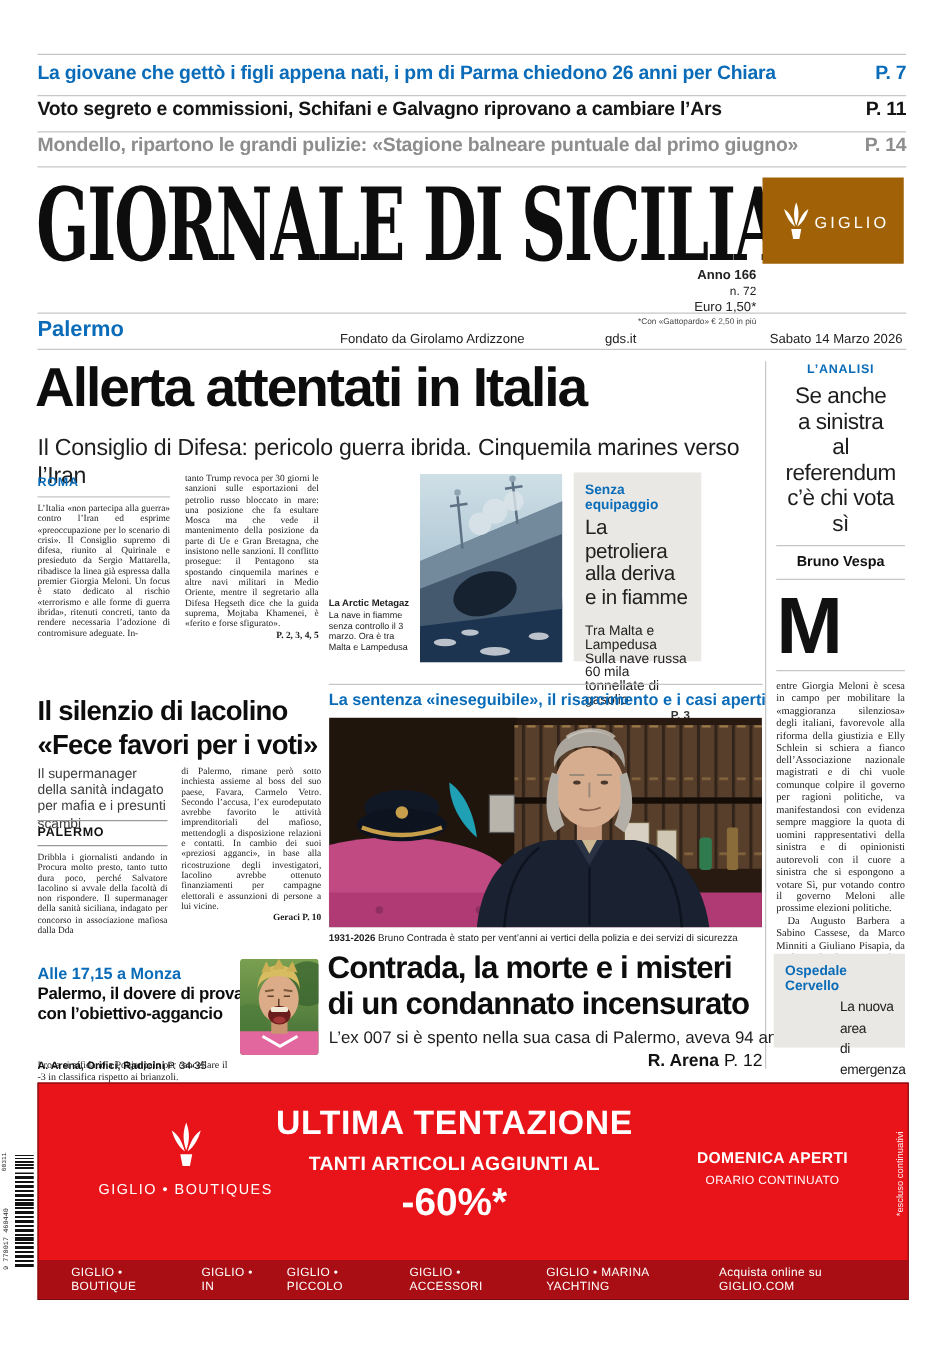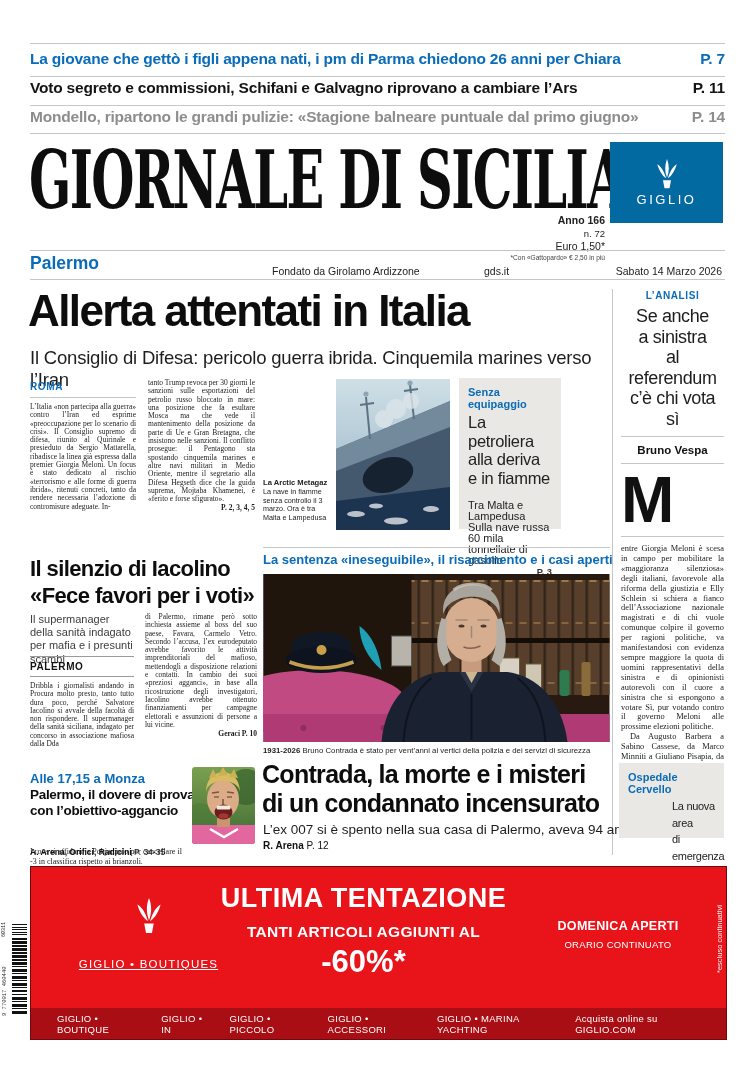--- a/index.html
+++ b/index.html
@@ -11,22 +11,22 @@
   .pre{white-space:pre-line;}
   .jst{text-align:justify;}
   .blue{color:#0a6cb8;}
   .top-row{position:absolute;left:30px;width:695px;display:flex;justify-content:space-between;
            font-weight:bold;font-size:15.5px;letter-spacing:-0.2px;}
   .top-row .pg{flex:none;margin-left:12px;}
   .c-black{color:#141414;} .c-gray{color:#8d8d8d;}
   .masthead{left:29px;top:140px;font-family:"DejaVu Serif","Liberation Serif",serif;
             font-weight:bold;font-size:62px;line-height:62px;letter-spacing:-2px;color:#0d0d0d;
             transform:scale(.80,1.30);transform-origin:left top;white-space:nowrap;}
-  .logobox{left:610px;top:142px;width:113px;height:81px;background:#0369a1;color:#fff;
-           display:flex;flex-direction:column;align-items:center;justify-content:center;}
+  .logobox{left:610px;top:142px;width:113px;height:69px;background:#a16207;color:#fff;
+           display:flex;flex-direction:row;align-items:center;justify-content:center;}
   .logobox .lbl{font-size:13px;letter-spacing:2.5px;margin-top:2px;}
   .edition{right:150px;top:214px;text-align:right;line-height:1.3;color:#222;}
   .edition .a{font-weight:bold;font-size:10.5px;}
   .edition .b{font-size:9.5px;}
   .edition .c{font-size:10.5px;}
   .edition .d{font-size:6.6px;color:#444;}
   .dateline{position:absolute;left:30px;top:253px;width:695px;height:24px;}
   .city{position:absolute;left:0;top:0;font-size:17.5px;font-weight:bold;}
   .dl-small{position:absolute;top:12px;font-size:10.5px;color:#222;}
   .lead-headline{left:28px;top:286px;font-size:44px;font-weight:800;letter-spacing:-1.6px;color:#0d0d0d;}
@@ -51,33 +51,33 @@
   .an-body2{text-indent:9px;margin-top:0;}
   .an-follow{text-align:right;font-weight:bold;font-size:8.2px;margin-top:2px;}
   .iac-head{left:30px;top:556px;font-size:22px;line-height:26.5px;font-weight:800;letter-spacing:-0.6px;color:#0d0d0d;}
   .iac-stand{left:30px;top:613px;width:104px;font-size:11px;line-height:13.2px;color:#3c3c3c;}
   .byline-b{font-weight:bold;}
   .byl{font-size:8px;color:#222;}
   .con-kick{left:263px;top:552px;font-size:13px;font-weight:bold;}
   .con-capt{left:263px;top:746px;width:347px;font-size:7.8px;color:#222;}
   .con-head{left:262px;top:760px;font-size:25px;line-height:28.5px;font-weight:800;letter-spacing:-0.7px;color:#0d0d0d;}
   .con-stand{left:263px;top:822px;font-size:13.5px;color:#1d1d1d;}
-  .con-byl{left:263px;top:840px;width:347px;font-size:10px;}
+  .con-byl{left:263px;top:840px;width:347px;text-align:right;font-size:14px;}
   .mon-kick{left:30px;top:771px;font-size:13px;font-weight:bold;}
   .mon-head{left:30px;top:787px;font-size:13.5px;line-height:16px;font-weight:800;letter-spacing:-0.3px;color:#0d0d0d;}
   .mon-body{left:30px;top:823px;width:152px;font-size:8px;line-height:9.6px;margin-top:24px;}
   .mon-byl{left:30px;top:847px;font-size:8.5px;}
   .cerv{left:619px;top:763px;width:105px;height:75px;}
   .cerv .gb-title{font-size:11px;line-height:16.5px;margin-left:44px;}
   .cerv .byl{display:block;text-align:center;margin-top:4px;}
   .photo{position:absolute;overflow:hidden;}
   .ad{left:30px;top:866px;width:695px;height:172px;border:1px solid #70090c;background:#e8141a;}
   .ad-main{position:absolute;left:0;top:0;right:0;height:141px;background:#e8141a;color:#fff;}
   .ad-brand{position:absolute;left:30px;top:30px;width:175px;text-align:center;}
-  .ad-brand .lbl{font-size:11.5px;letter-spacing:1.2px;margin-top:19px;text-decoration:underline;}
+  .ad-brand .lbl{font-size:11.5px;letter-spacing:1.2px;margin-top:6px;}
   .ad-center{position:absolute;left:170px;right:200px;top:16px;text-align:center;}
   .ad-h{font-size:27px;font-weight:bold;letter-spacing:.5px;}
   .ad-s{font-size:15.5px;font-weight:bold;margin-top:9px;letter-spacing:.3px;}
   .ad-d{font-size:31px;font-weight:bold;margin-top:3px;}
   .ad-right{position:absolute;right:28px;top:52px;width:160px;text-align:center;}
   .ad-r1{font-size:12.5px;font-weight:bold;letter-spacing:.3px;}
   .ad-r2{font-size:9.5px;margin-top:6px;letter-spacing:.3px;}
   .ad-side{position:absolute;right:2px;top:12px;height:120px;writing-mode:vertical-rl;transform:rotate(180deg);
            font-size:7.5px;color:#fff;opacity:.95;text-align:center;}
   .ad-strip{position:absolute;left:0;right:0;bottom:0;height:31px;background:#a80e13;color:#fff;

